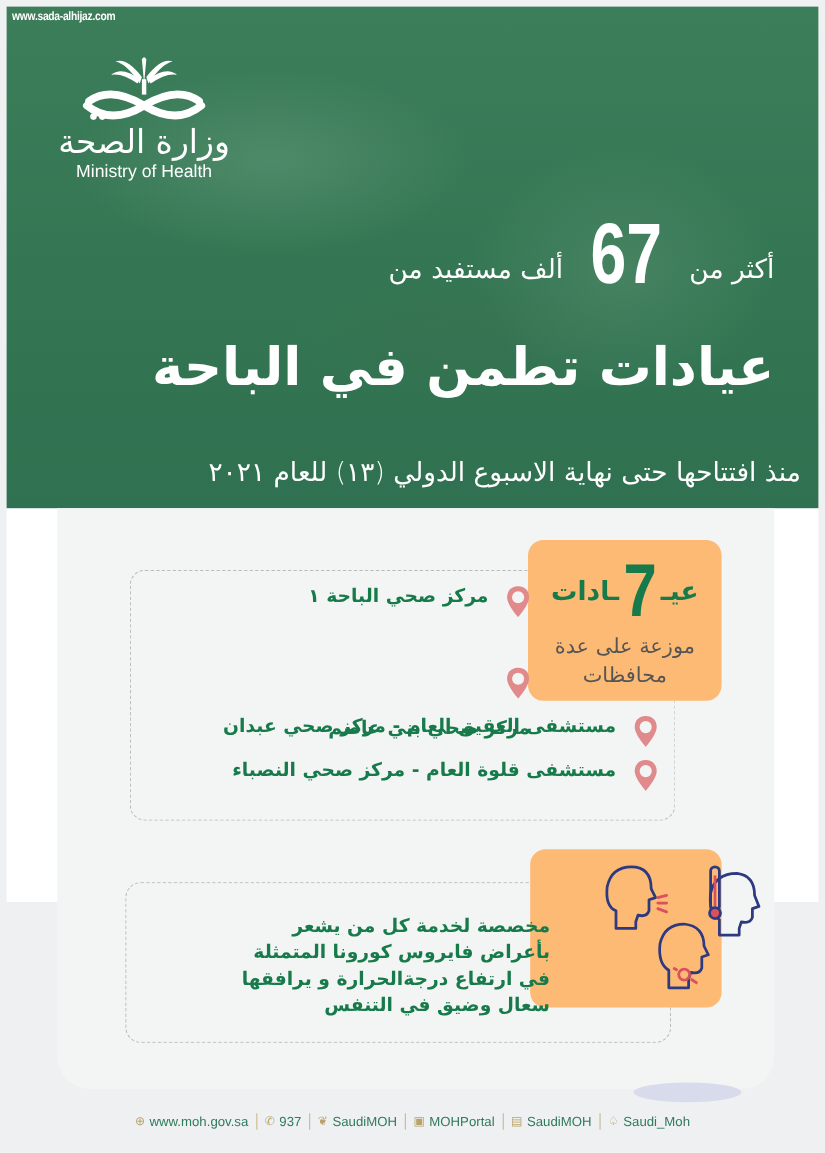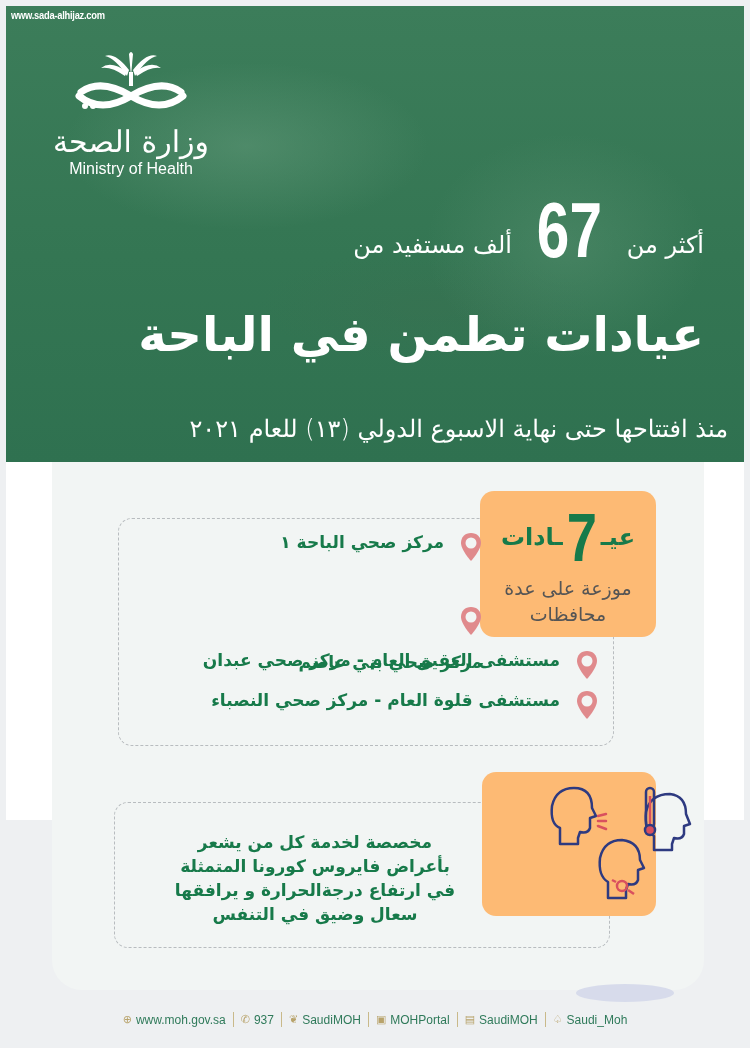--- a/index.html
+++ b/index.html
@@ -11,40 +11,40 @@
     background:
       radial-gradient(ellipse 260px 120px at 240px 140px, rgba(120,170,140,0.35), transparent 70%),
       radial-gradient(ellipse 200px 160px at 560px 240px, rgba(110,160,130,0.30), transparent 70%),
       radial-gradient(ellipse 240px 80px at 420px 300px, rgba(60,110,80,0.35), transparent 70%),
       linear-gradient(180deg, #3c7d5a 0%, #347653 55%, #2f7150 100%);
     overflow: hidden;
   }
   .watermark { position: absolute; left: 5px; top: 3px; color: #fff; font-family: "Liberation Sans", sans-serif; font-weight: bold; font-size: 11px; letter-spacing: -0.3px; transform: scaleX(0.85); transform-origin: left; }
   .logo { position: absolute; left: 40px; top: 42px; width: 170px; text-align: center; color: #fff; }
   .logo svg { display: block; margin: 0 auto; }
-  .logo .ar { font-size: 30px; line-height: 36px; margin-top: 14px; direction: rtl; font-family: "DejaVu Sans", sans-serif; font-weight: 300; }
+  .logo .ar { font-size: 30px; line-height: 36px; margin-top: 2px; direction: rtl; font-family: "DejaVu Sans", sans-serif; font-weight: 300; }
   .logo .en { font-family: "Liberation Sans", sans-serif; font-size: 16px; line-height: 18px; }
   .line1 { position: absolute; right: 40px; top: 188px; direction: rtl; color: #fff; display: flex; align-items: flex-end; gap: 14px; }
   .line1 .t { font-size: 24px; line-height: 42px; font-weight: 400; }
   .line1 .num { font-family: "Liberation Sans", sans-serif; font-weight: bold; font-size: 78px; line-height: 72px; transform: scaleX(0.75); display: inline-block; }
   .title { position: absolute; right: 40px; top: 298px; direction: rtl; color: #fff; font-weight: bold; font-size: 48px; line-height: 60px; }
   .subtitle { position: absolute; right: 16px; top: 405px; direction: rtl; color: #fff; font-size: 24px; line-height: 36px; font-weight: 300; }
   .content { position: absolute; left: 46px; top: 456px; width: 652px; height: 528px; background: #f2f5f4; border-radius: 0 0 30px 30px; }
   .dash1 { position: absolute; left: 66px; top: 56px; width: 496px; height: 228px; border: 1.5px dashed #b8bcbf; border-radius: 14px; }
   .dash2 { position: absolute; left: 62px; top: 340px; width: 496px; height: 146px; border: 1.5px dashed #b8bcbf; border-radius: 14px; }
   .graybox { position: absolute; background: #fdba74; border-radius: 14px; padding-left: 48px; }
   .box7 { left: 428px; top: 29px; width: 176px; height: 146px; }
   .box7 .big { position: absolute; left: 0; width: 176px; top: 8px; text-align: center; color: #177a4a; font-weight: bold; direction: rtl; }
   .box7 .big .w { font-size: 24px; vertical-align: middle; }
   .box7 .big .n { font-family: "Liberation Sans", sans-serif; font-size: 68px; line-height: 76px; vertical-align: middle; display: inline-block; transform: scaleX(0.8); }
   .box7 .sub { position: absolute; left: 0; top: 84px; width: 176px; text-align: center; direction: rtl; color: #555; font-size: 19px; line-height: 26px; }
   .loc { position: absolute; direction: rtl; display: flex; align-items: flex-start; gap: 16px; color: #177a4a; font-weight: bold; font-size: 17px; }
   .pin { width: 22px; height: 30px; display: inline-block; }
   .boxicons { left: 430px; top: 310px; width: 174px; height: 144px; }
-  .symptoms { position: absolute; left: 78px; top: 368px; width: 370px; direction: rtl; text-align: center; color: #177a4a; font-weight: bold; font-size: 17px; line-height: 24px; }
+  .symptoms { position: absolute; left: 78px; top: 368px; width: 370px; direction: rtl; color: #177a4a; font-weight: bold; font-size: 17px; line-height: 24px; }
   .shadow-ellipse { position: absolute; left: 570px; top: 978px; width: 98px; height: 18px; border-radius: 50%; background: #d7dbeb; }
   .footer { position: absolute; left: 0; top: 1006px; width: 738px; display: flex; justify-content: center; align-items: center; font-family: "Liberation Sans", sans-serif; font-size: 12px; color: #2f7a5a; }
   .footer .item { display: flex; align-items: center; gap: 4px; padding: 0 7px; }
   .footer .sep { width: 1px; height: 15px; background: #c9b98a; }
   .footer .ic { color: #b8a36b; font-size: 11px; }
 </style>
 </head>
 <body>
 
 <div class="page">

